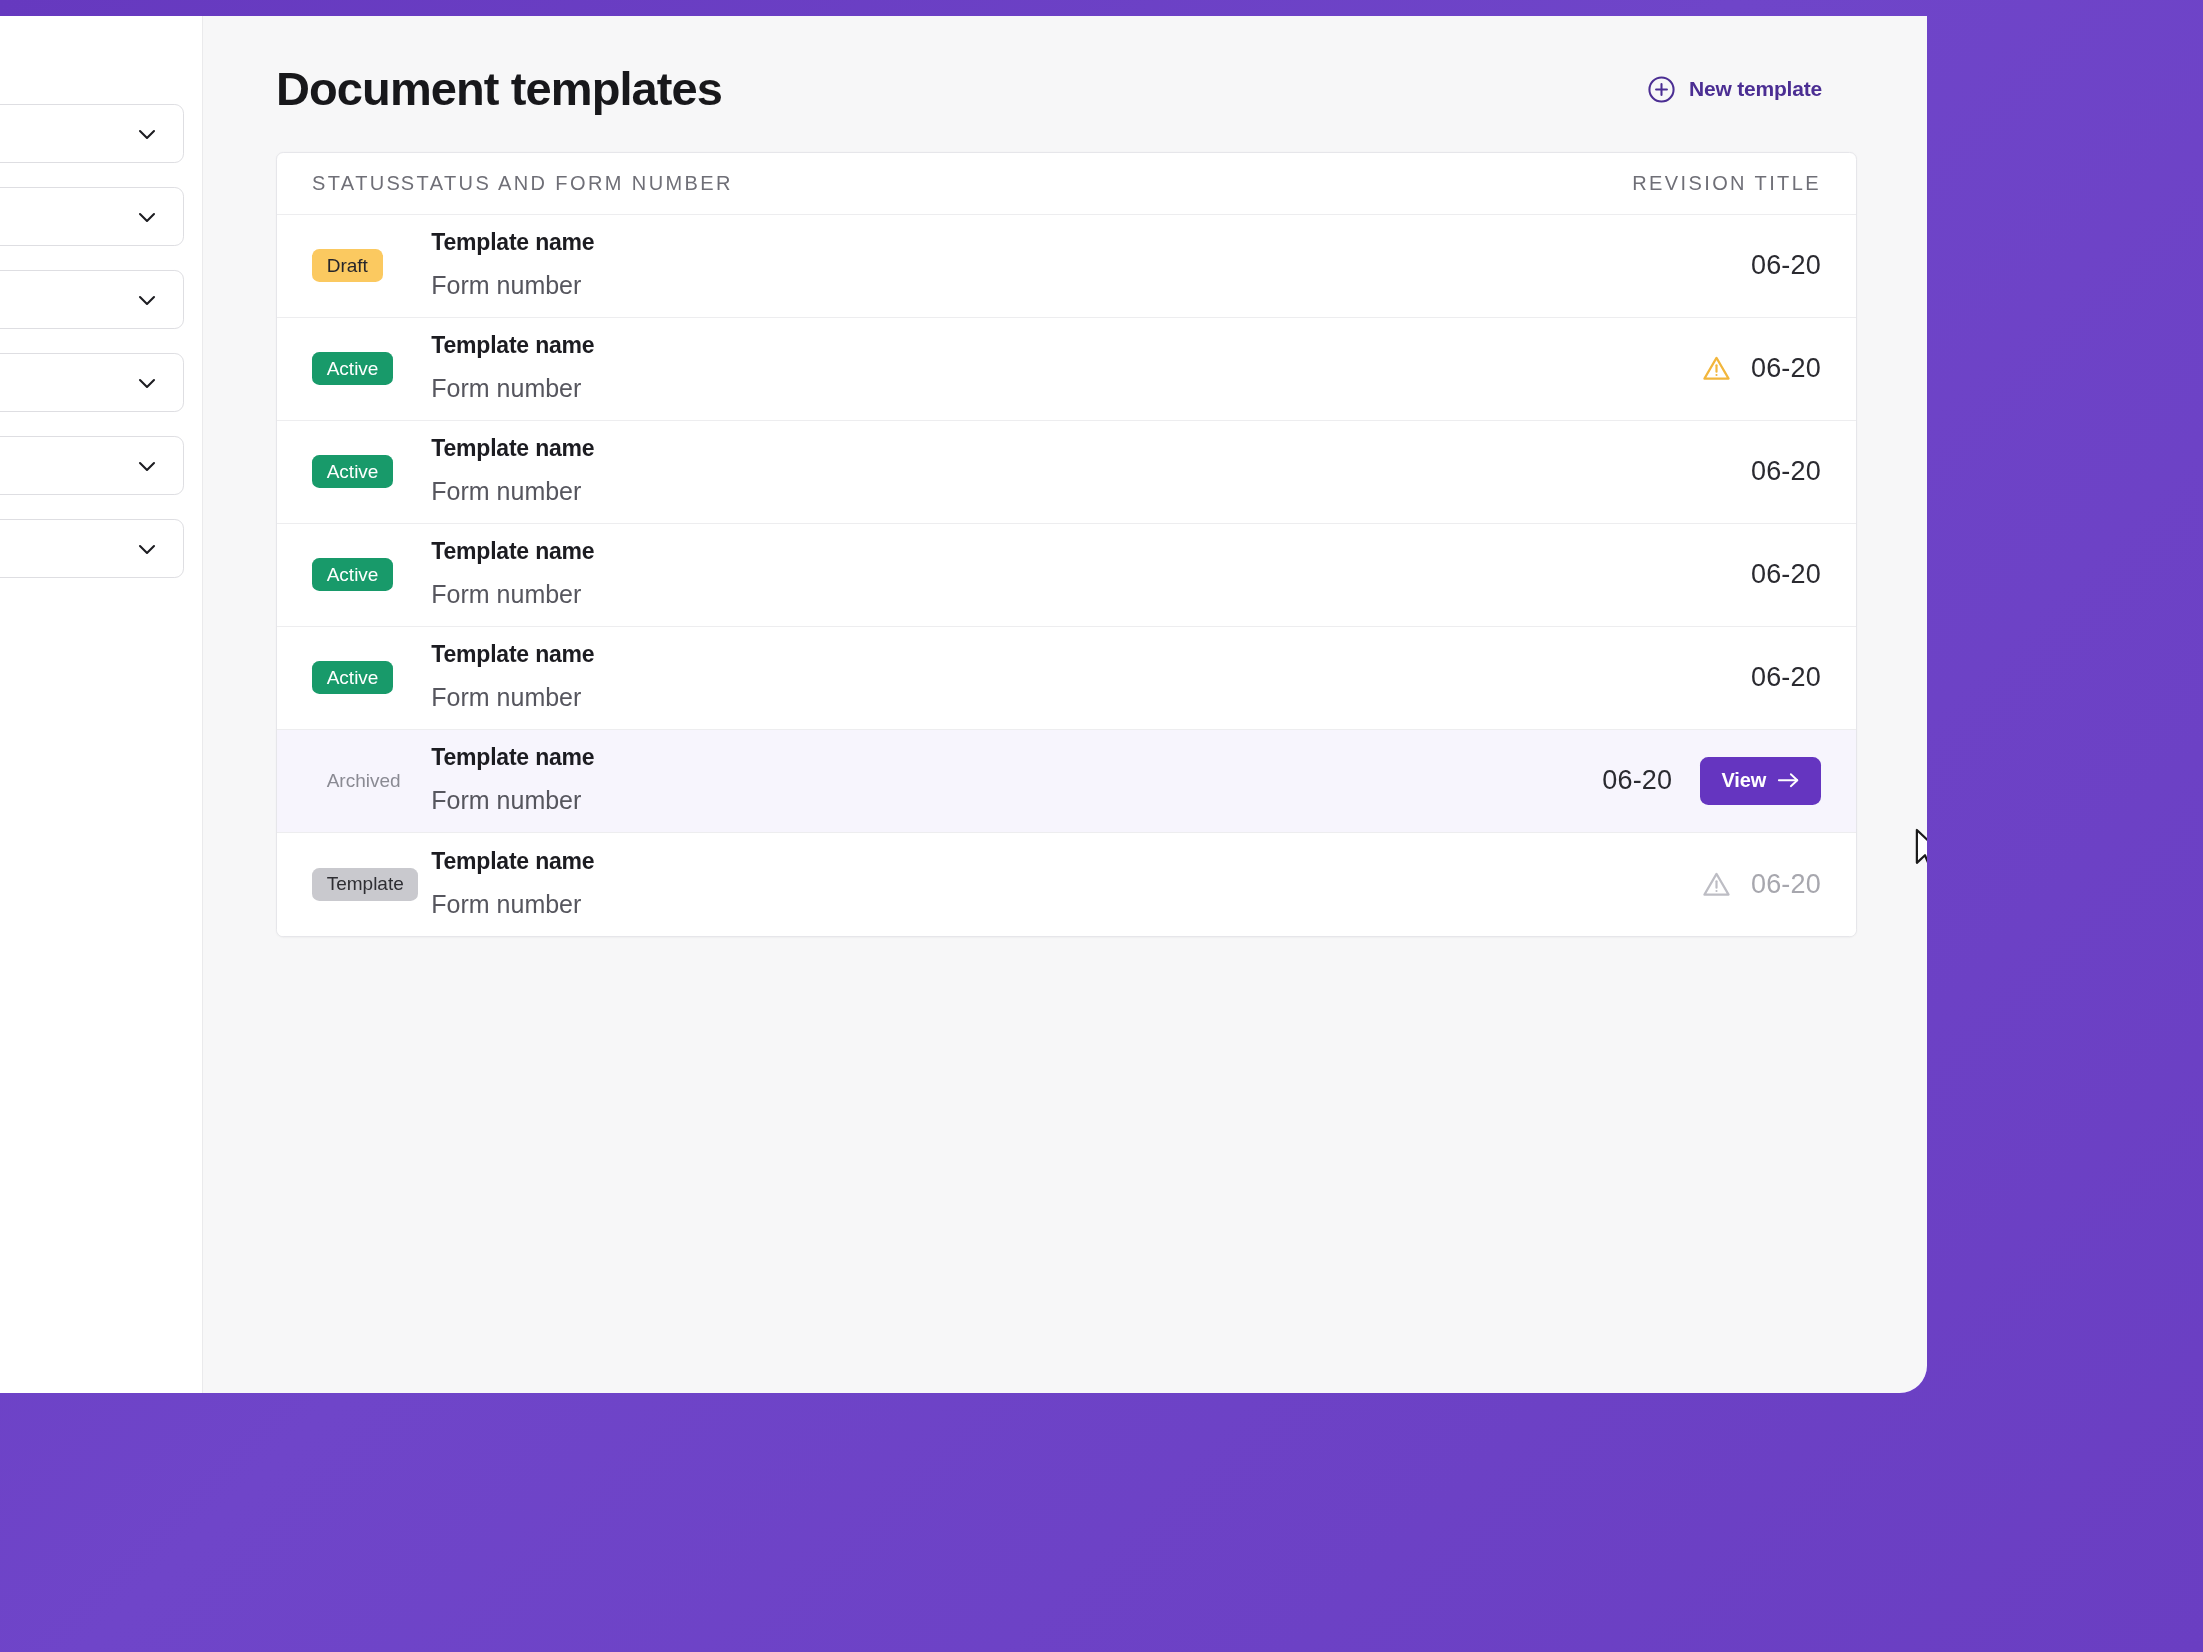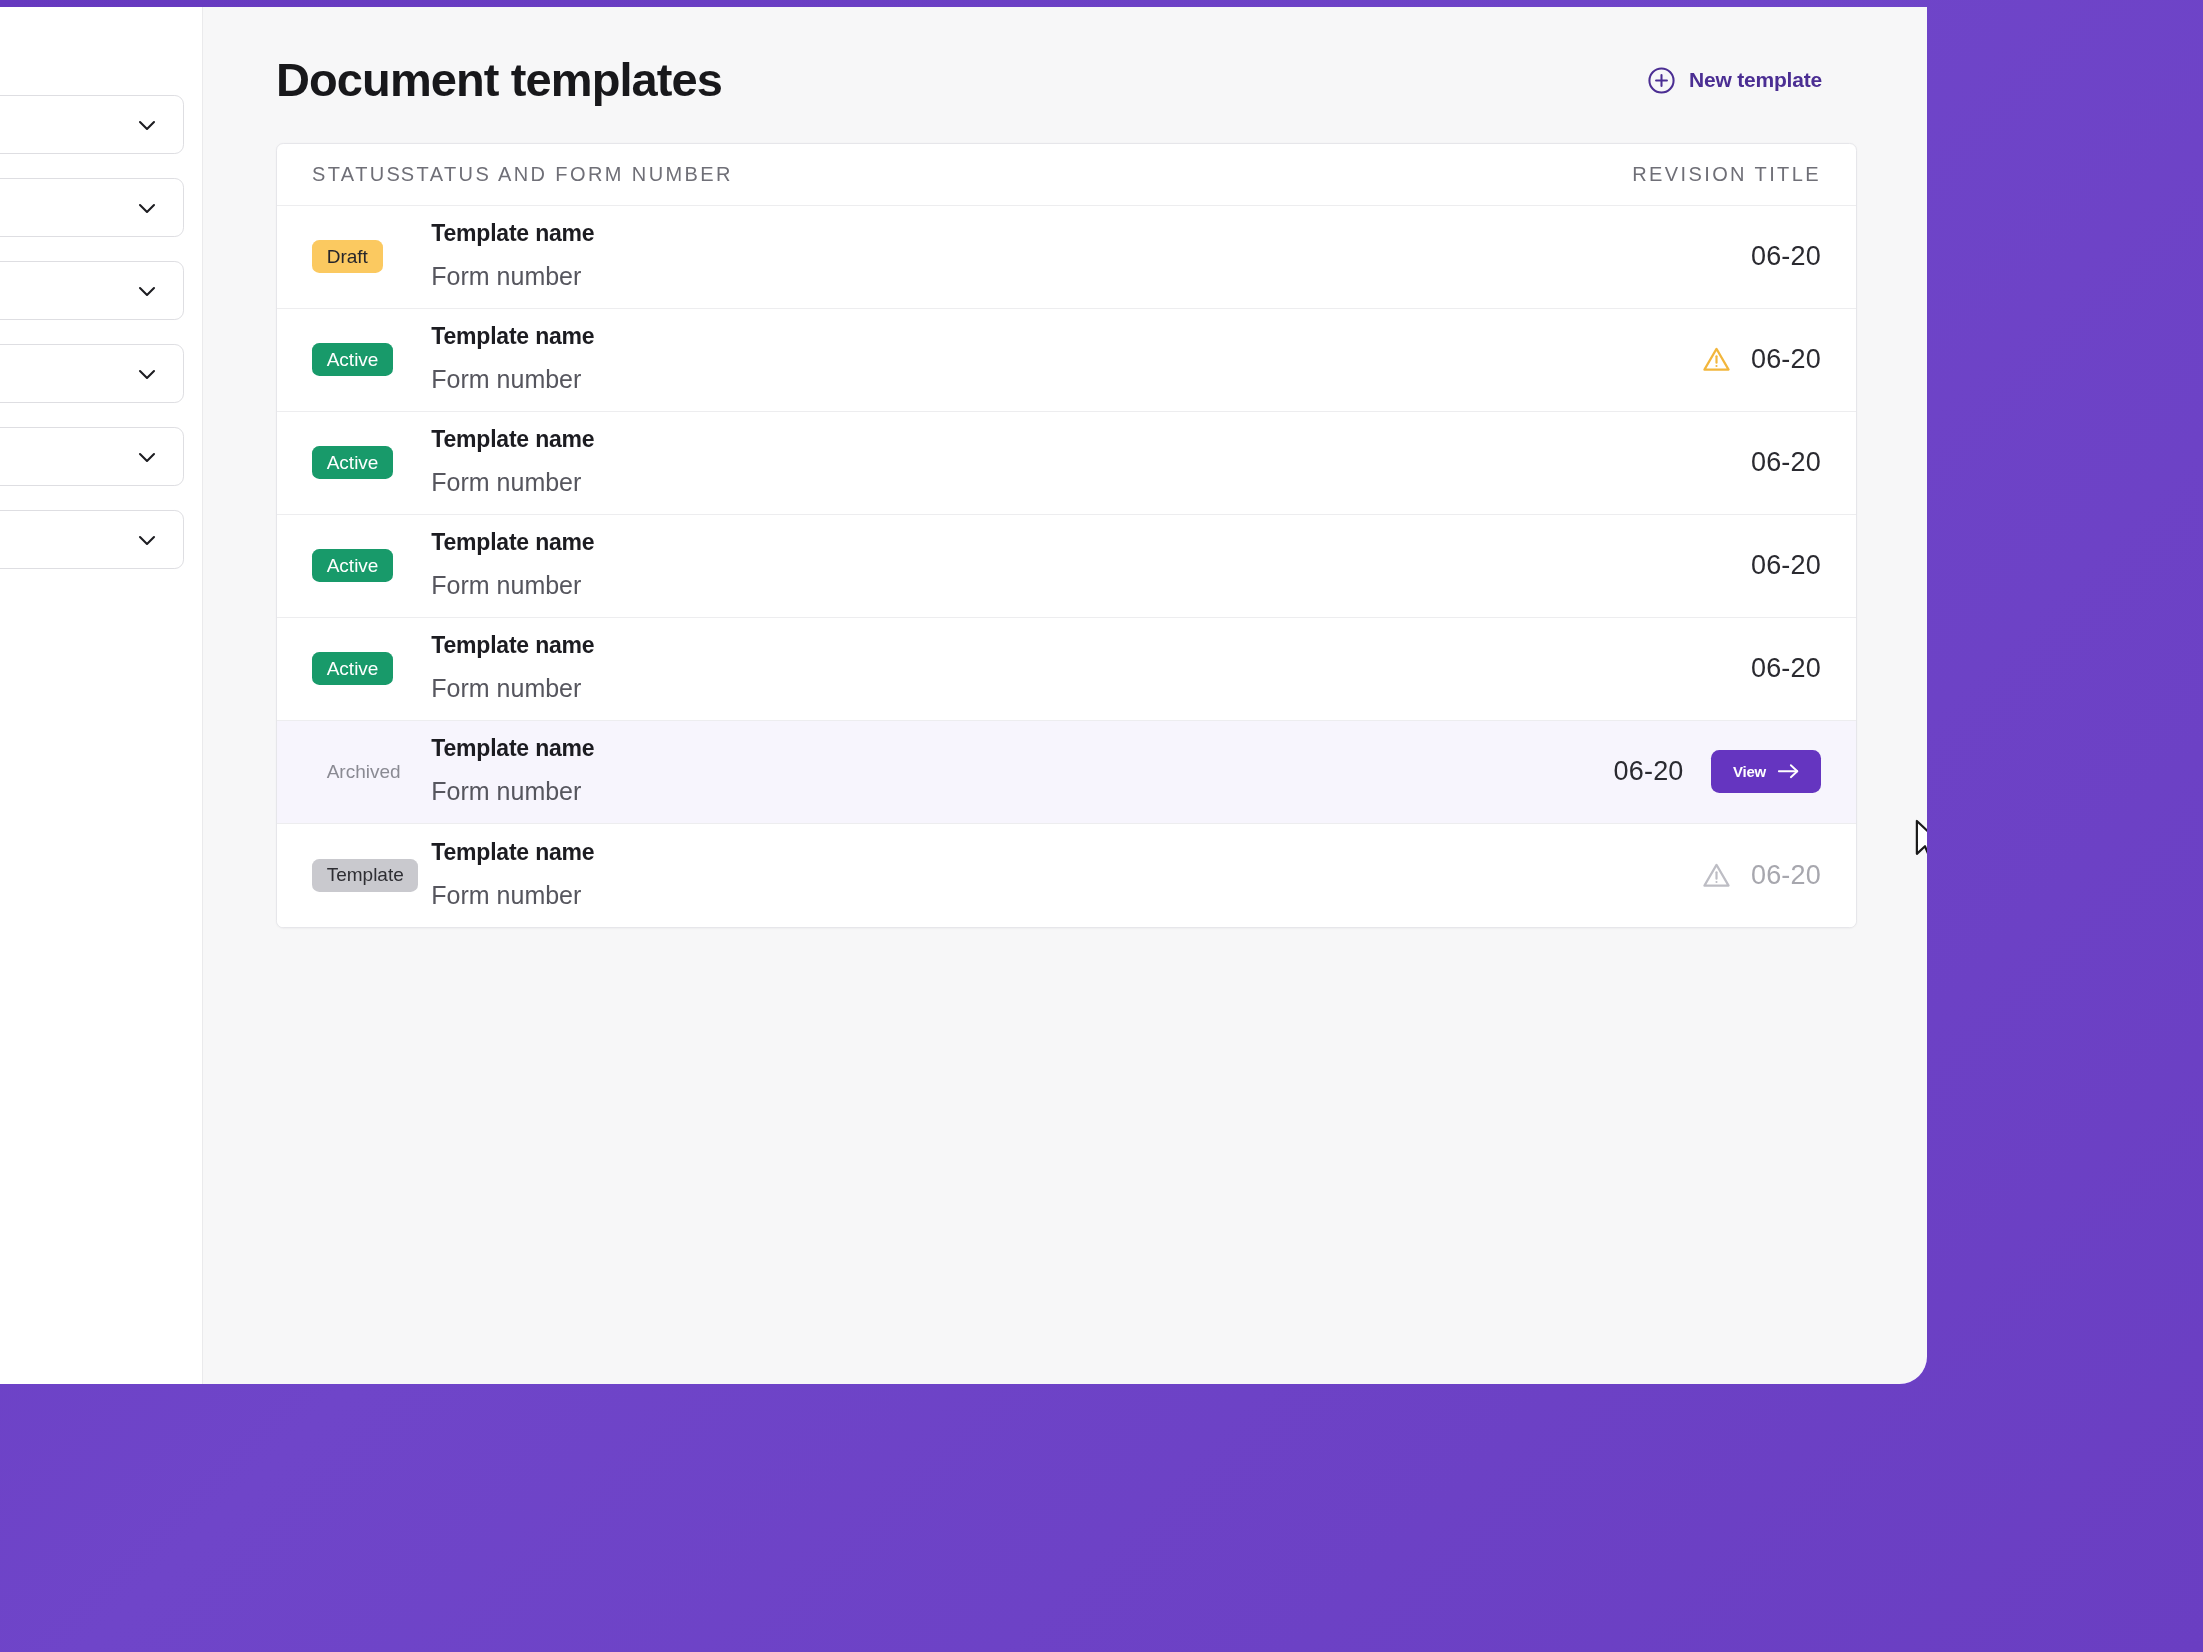--- a/index.html
+++ b/index.html
@@ -8,21 +8,21 @@
     overflow:hidden;
     font-family:"Liberation Sans", sans-serif;
   }
   body {
     background:linear-gradient(135deg,#6639BF 0%,#6F45C9 45%,#6A3EC2 100%);
     position:relative;
   }
 
   
   #app-window{
-    position:absolute; left:0; top:7px;
+    position:absolute; left:0; top:16px;
     width:1927px; height:1377px;
     background:#8b5cf6;
     border-bottom-right-radius:27.5px;
     overflow:hidden;
     display:flex;
   }
 
   
   #sidebar{
     width:203px; height:100%;
@@ -153,21 +153,21 @@
   .row-muted .rev-num{ color:#A7A7AE; }
   .warn-icon{ width:29px; height:29px; display:block; flex:0 0 29px; }
 
   #view-button{
     display:inline-flex; align-items:center; gap:11px;
     background:#6535C0;
     color:#FFFFFF;
     border:none;
     border-radius:8.3px;
     padding:12px 20px 13px 22px;
-    font-size:15px;
+    font-size:20px;
     font-weight:bold;
     cursor:pointer;
     font-family:"Liberation Sans", sans-serif;
     letter-spacing:-0.2px;
     margin-left:7.3px;
   }
   #view-button .arrow{ width:24px; height:18.4px; display:block; }
 
   
   #mouse-cursor{

